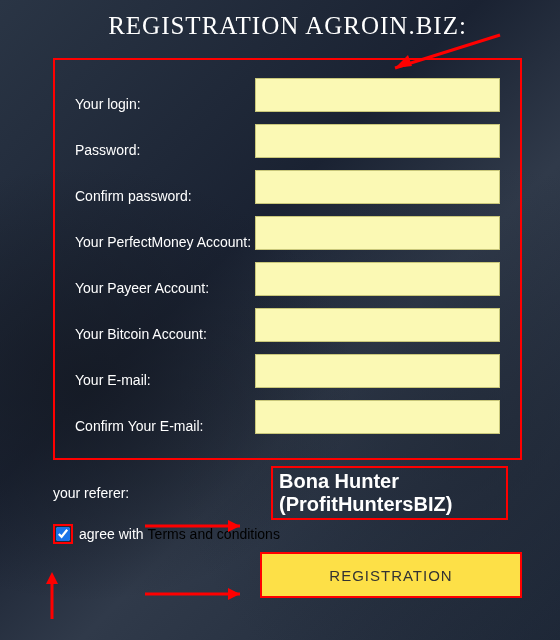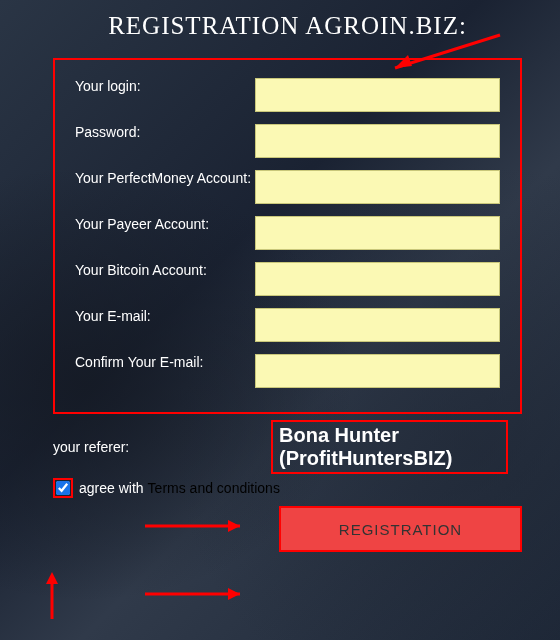--- a/index.html
+++ b/index.html
@@ -32,21 +32,21 @@
     font-size: 25px;
     letter-spacing: 1px;
     margin-bottom: 18px;
   }
   .form-box {
     border: 2px solid #ff0000;
     padding: 18px 20px 12px 20px;
   }
   .field-row {
     display: flex;
-    align-items: flex-start;
+    align-items: flex-end;
     margin-bottom: 12px;
   }
   .field-label {
     flex: 0 0 180px;
     font-size: 14px;
     color: #fff;
   }
   .field-input {
     flex: 1;
     height: 34px;
@@ -104,23 +104,23 @@
   .terms-link {
     color: #000000;
     text-decoration: none;
     margin-left: 4px;
   }
   .submit-row {
     display: flex;
     justify-content: flex-end;
   }
   .submit-btn {
-    width: 243px;
+    width: 262px;
     height: 46px;
-    background: #ef4444;
+    background: #fde047;
     border: 2px solid #ff0000;
     color: #333;
     font-size: 15px;
     letter-spacing: 1px;
     cursor: pointer;
     font-family: inherit;
   }
   
   .arrow {
     position: absolute;
@@ -140,20 +140,24 @@
     <div class="field-row">
       <div class="field-label">Your login:</div>
       <input class="field-input" type="text" value="" style="">
     </div>
 
     <div class="field-row">
       <div class="field-label">Password:</div>
       <input class="field-input" type="password" value="" style="">
     </div>
 
+    <div class="field-row">
+      <div class="field-label">Confirm password:</div>
+      <input class="field-input" type="password" value="" style="">
+    </div>
 
     <div class="field-row">
       <div class="field-label">Your PerfectMoney Account:</div>
       <input class="field-input" type="text" value="" style="">
     </div>
 
     <div class="field-row">
       <div class="field-label">Your Payeer Account:</div>
       <input class="field-input" type="text" value="" style="">
     </div>

